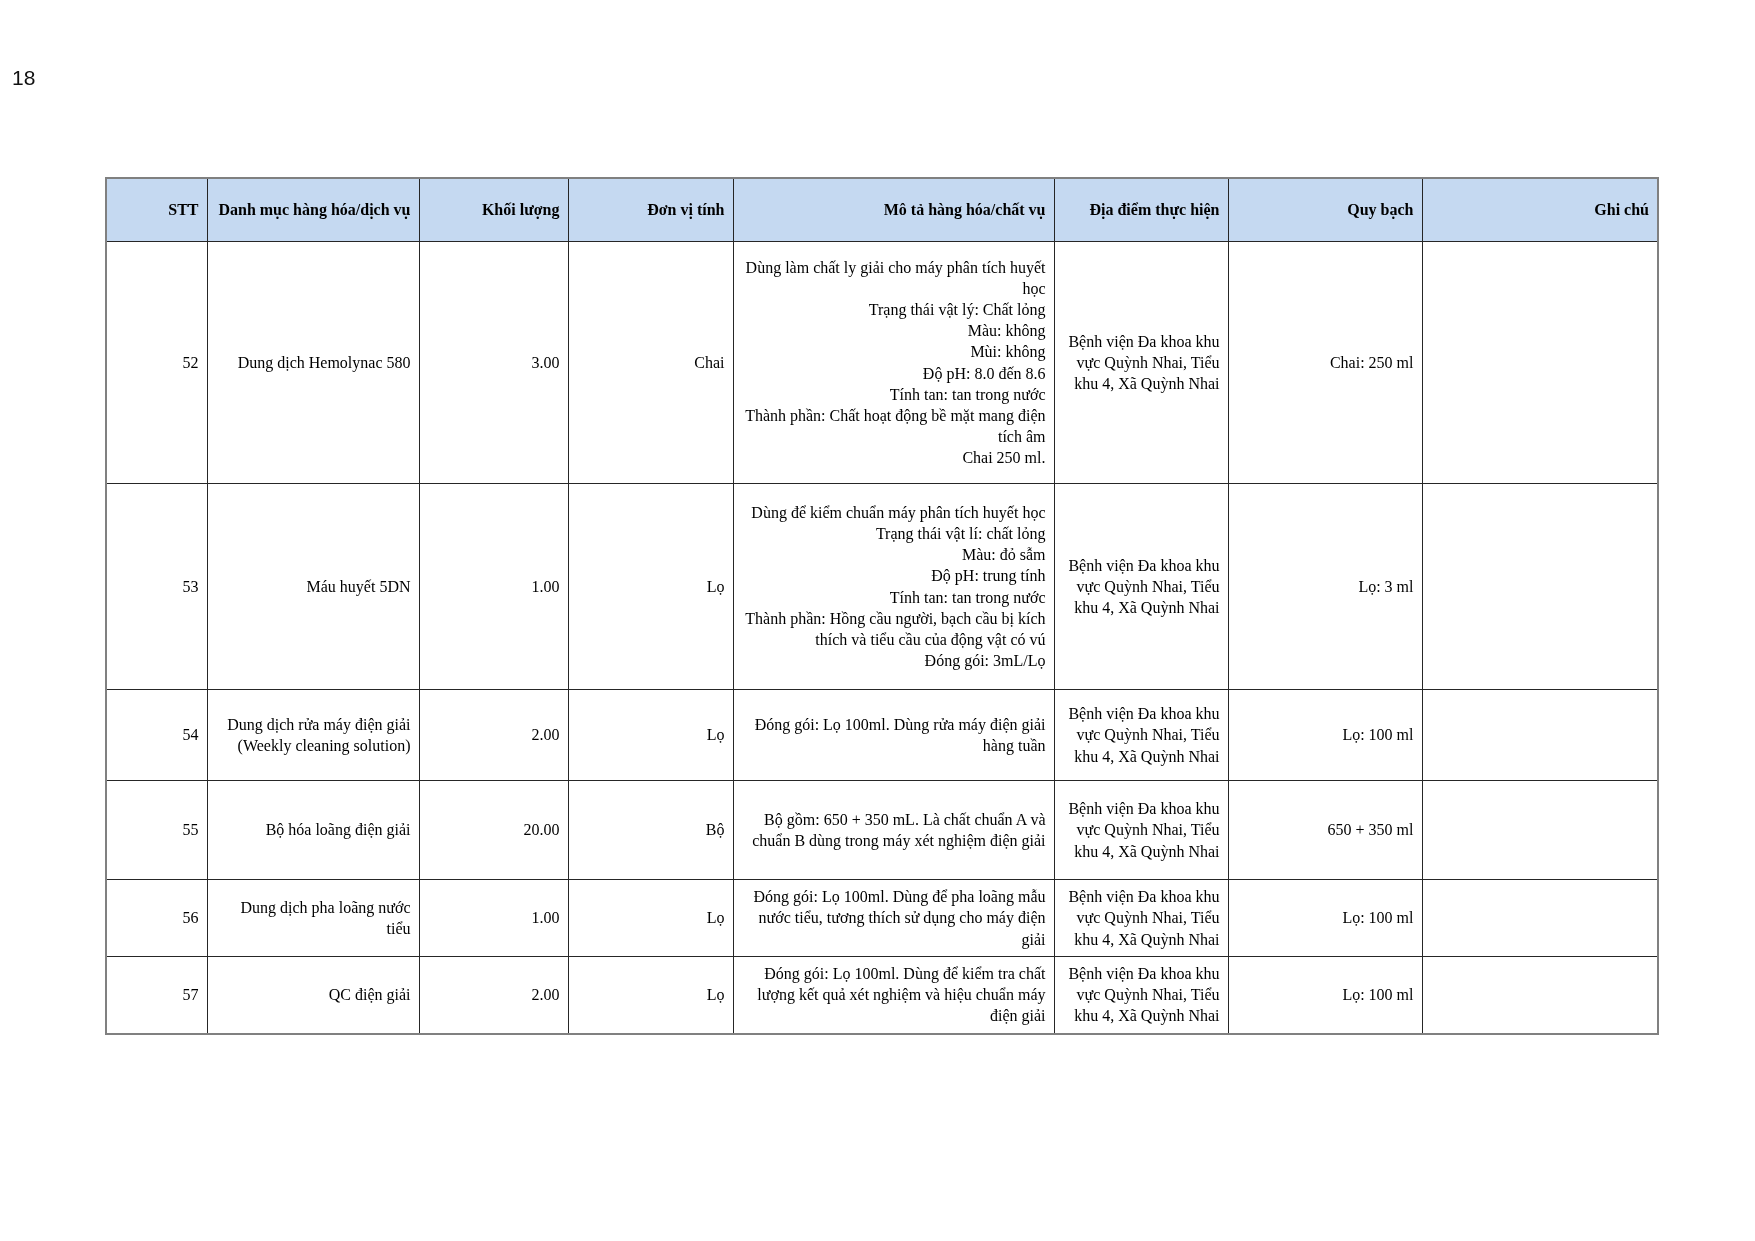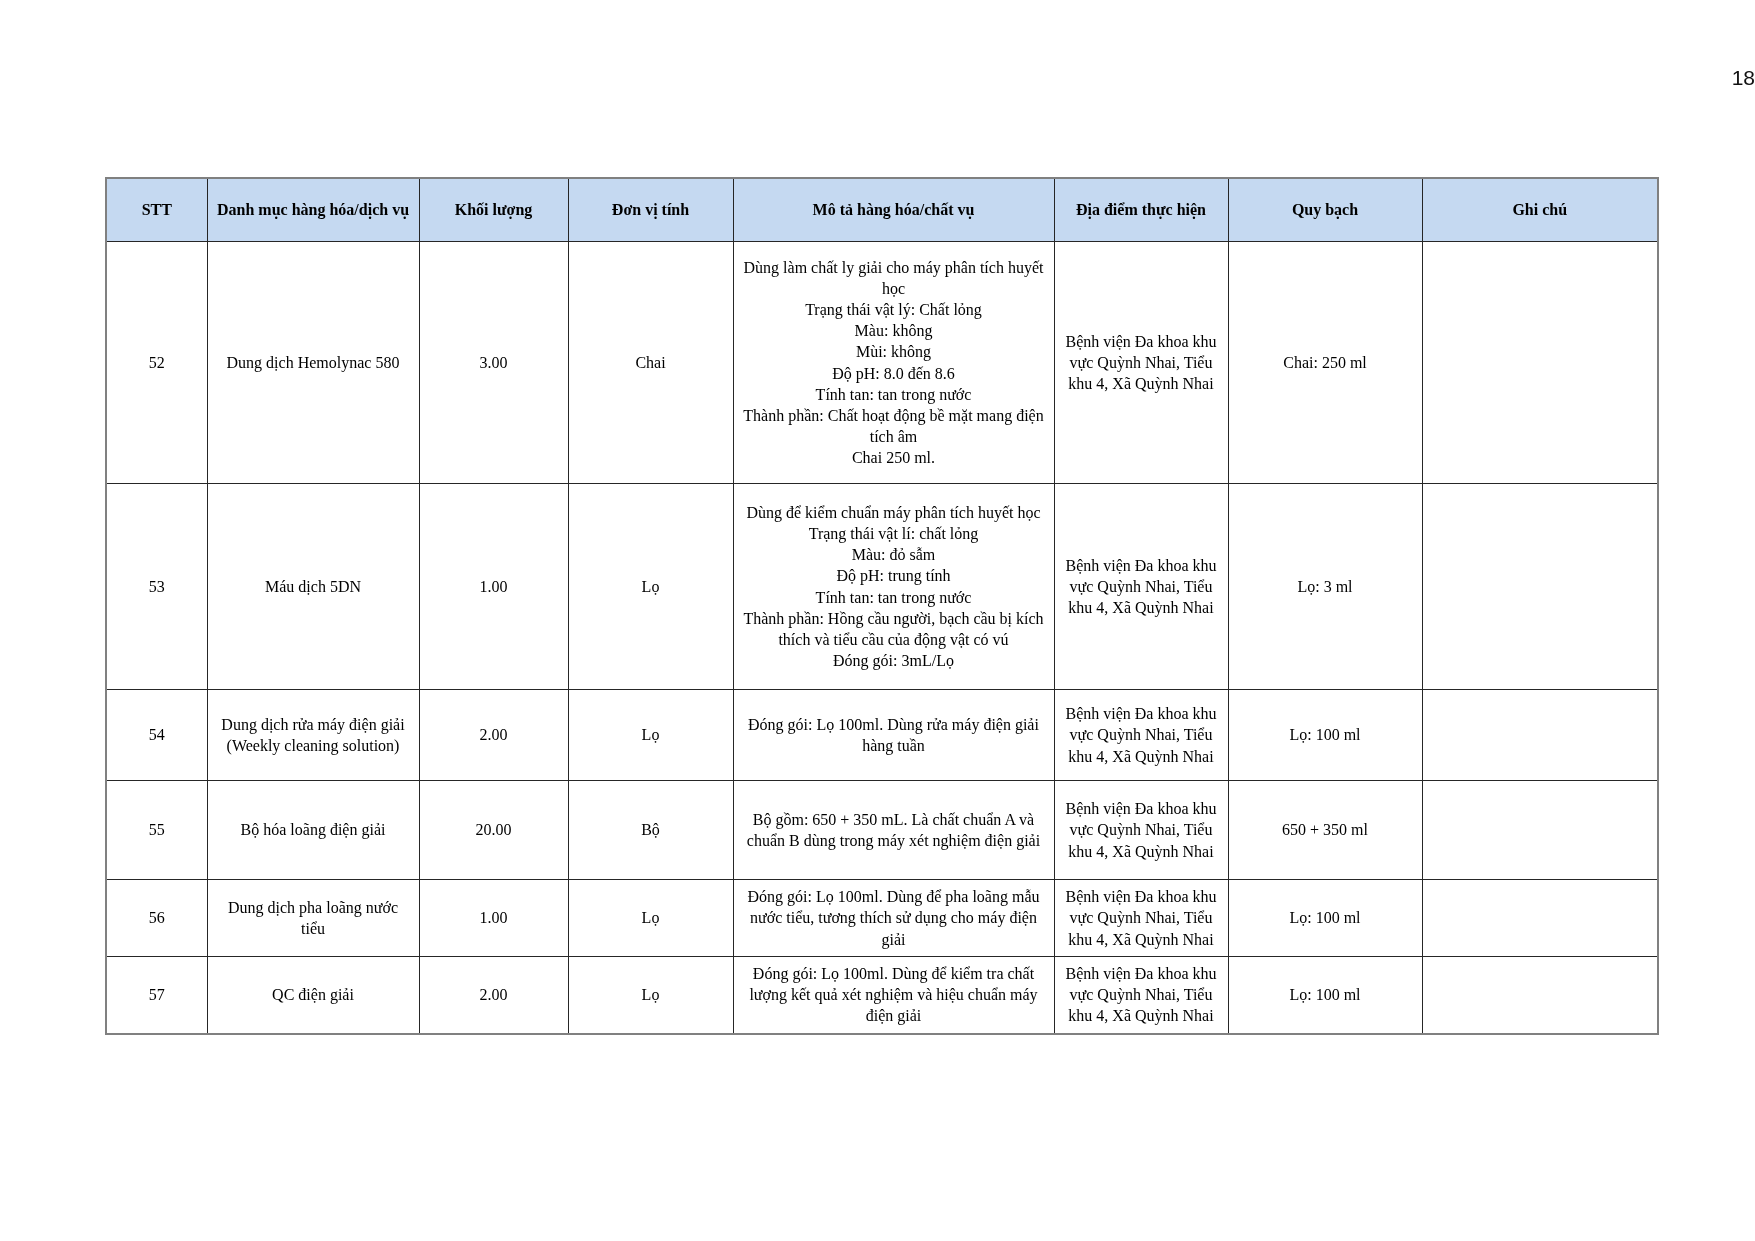--- a/index.html
+++ b/index.html
@@ -13,41 +13,41 @@
     height: 1241px;
     overflow: hidden;
     font-family: "Liberation Serif", "DejaVu Serif", serif;
     color: #000000;
   }
   .page-number {
     position: absolute;
     top: 66px;
     left: 12px;
     right: 0;
-    text-align: right;
+    text-align: left;
     font-family: "Liberation Sans", "DejaVu Sans", sans-serif;
     font-size: 21px;
     color: #111111;
   }
   table.doc-table {
     position: absolute;
     left: 105px;
     top: 177px;
     width: 1552px;
     border-collapse: collapse;
     table-layout: fixed;
     
     border: 2px solid #808080;
     font-size: 16px;
   }
   table.doc-table th,
   table.doc-table td {
     border: 1px solid #262626;
     vertical-align: middle;
-    text-align: center;
+    text-align: right;
     padding: 5px 8px;
     line-height: 1.32;
     overflow: hidden;
     word-wrap: break-word;
   }
   table.doc-table thead th {
     background: #c5d9f1;
     font-weight: bold;
     height: 52px;
   }
@@ -102,21 +102,21 @@
 Độ pH: 8.0 đến 8.6
 Tính tan: tan trong nước
 Thành phần: Chất hoạt động bề mặt mang điện tích âm
 Chai 250 ml.</td>
       <td>Bệnh viện Đa khoa khu vực Quỳnh Nhai, Tiểu khu 4, Xã Quỳnh Nhai</td>
       <td>Chai: 250 ml</td>
       <td></td>
     </tr>
     <tr class="row-h-206">
       <td>53</td>
-      <td>Máu dịch 5DN</td>
+      <td>Máu huyết 5DN</td>
       <td>1.00</td>
       <td>Lọ</td>
       <td class="cell-desc">Dùng để kiểm chuẩn máy phân tích huyết học
 Trạng thái vật lí: chất lỏng
 Màu: đỏ sẫm
 Độ pH: trung tính
 Tính tan: tan trong nước
 Thành phần: Hồng cầu người, bạch cầu bị kích thích và tiểu cầu của động vật có vú
 Đóng gói: 3mL/Lọ</td>
       <td>Bệnh viện Đa khoa khu vực Quỳnh Nhai, Tiểu khu 4, Xã Quỳnh Nhai</td>

